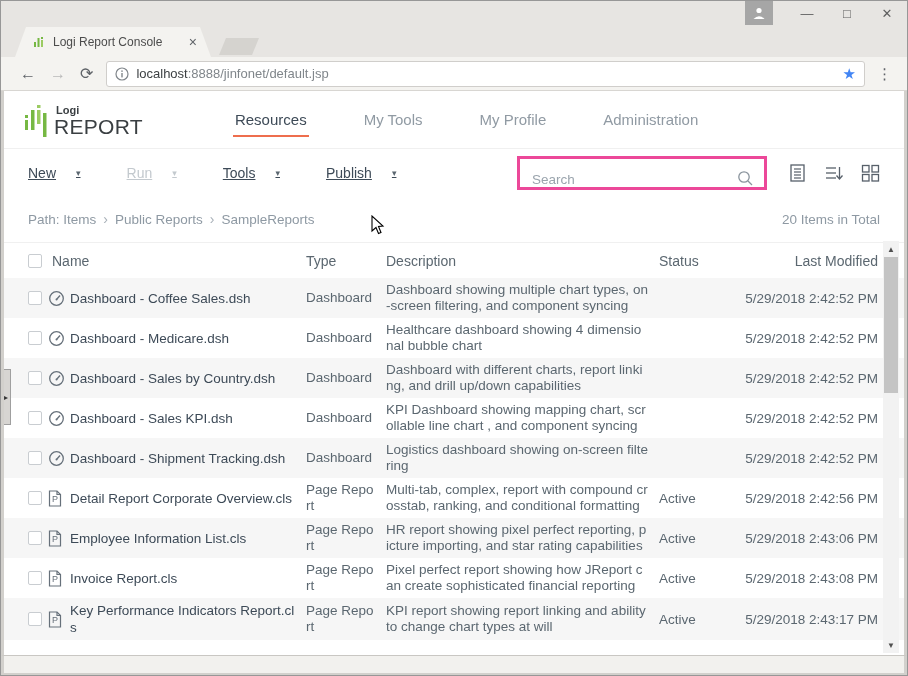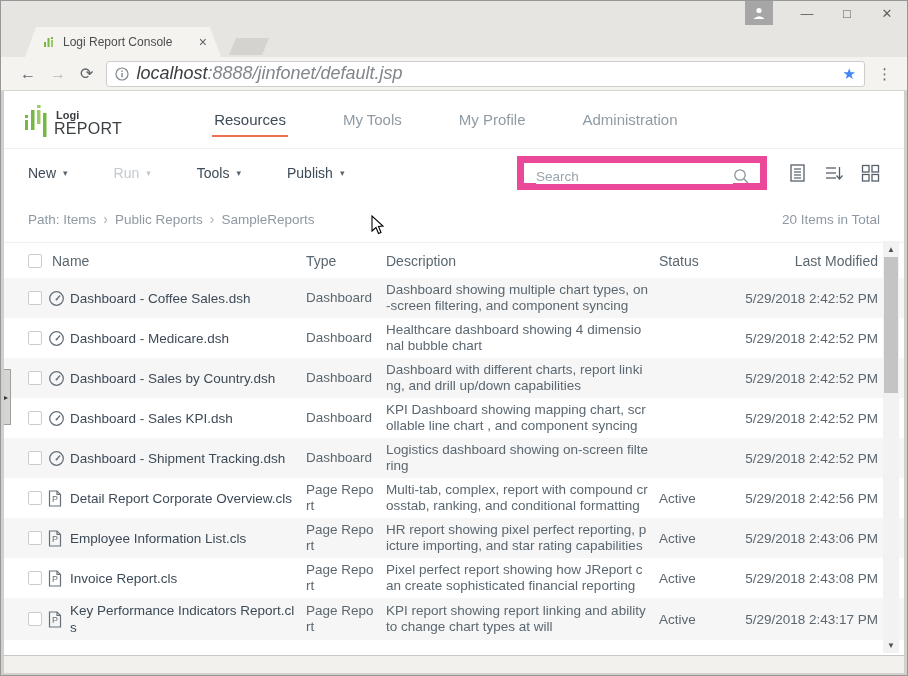--- a/index.html
+++ b/index.html
@@ -4,55 +4,55 @@
 <style>
   * { box-sizing: border-box; margin: 0; padding: 0; }
   html,body { width: 908px; height: 676px; overflow: hidden; background:#fff;
     font-family: "Liberation Sans", sans-serif; }
   .window { width:908px; height:676px; border:1px solid #979797; background:#e7e5e2; display:flex; flex-direction:column; }
 
   
   .titlebar { height:26px; display:flex; justify-content:flex-end; align-items:flex-start; background:#e7e5e2; }
   .profile-btn { width:28px; height:24px; background:#a6a6a6; display:flex; align-items:center; justify-content:center; margin-right:14px; }
   .winbtn { width:40px; height:24px; color:#5f5f5f; font-size:13px; display:flex; align-items:center; justify-content:center; cursor:default; }
-  .tabstrip { height:30px; display:flex; align-items:flex-end; padding-left:24px; background:#e7e5e2; position:relative; }
+  .tabstrip { height:30px; display:flex; align-items:flex-end; padding-left:14px; background:#e7e5e2; position:relative; }
   .tab { width:196px; height:30px; background:#f4f3f0; clip-path:polygon(11px 0%, calc(100% - 11px) 0%, 100% 100%, 0% 100%);
     display:flex; align-items:center; padding:0 14px 0 18px; }
   .tab-title { font-size:12px; color:#4c4c4c; flex:1; white-space:nowrap; overflow:hidden; }
   .tab-close { color:#5f6368; font-size:14px; margin-left:6px; }
   .newtab-stub { width:40px; height:17px; background:#d5d3cf; clip-path:polygon(7px 0, 100% 0, calc(100% - 7px) 100%, 0 100%); margin:0 0 2px 8px; }
   .browser-toolbar { height:34px; background:#f4f3f0; display:flex; align-items:center; padding:0 10px 0 12px; border-bottom:1px solid #d8d6d2; }
   .nav-glyph { font-size:16px; color:#5f6368; margin:0 7px; }
   .nav-glyph.disabled { color:#b9b9b9; }
   .addressbar { flex:1; height:26px; background:#fff; border:1px solid #d0cecb; border-radius:3px; margin:0 8px 0 6px;
     display:flex; align-items:center; padding:0 8px; }
-  .url-text { font-size:18px; margin-left:7px; flex:1;font-style:italic; }
+  .url-text { font-size:13px; margin-left:7px; flex:1; }
   .url-host { color:#3c4043; }
   .url-rest { color:#80868b; }
   .star-icon { color:#4285f4; font-size:15px; }
   .menu-dots { color:#5f6368; font-size:15px; padding:0 4px; letter-spacing:1px; }
 
   
   .page { height:564px; background:#fff; position:relative; overflow:hidden;
     border-left:3px solid #d2d0cc; border-right:3px solid #d2d0cc; }
   .app-header { height:57px; display:flex; align-items:center; padding-left:20px; }
   .logo { display:flex; align-items:flex-end; }
   .logo-text { margin-left:3px; line-height:1; color:#3a3f42; }
   .logo-top { font-size:11px; font-weight:bold; display:block; margin-left:2px; }
-  .logo-bottom { font-size:16px; letter-spacing:0.3px; display:block; }
+  .logo-bottom { font-size:21px; letter-spacing:0.3px; display:block; }
   .nav { display:flex; gap:57px; margin-left:92px; }
   .nav-item { font-size:15px; color:#909aa3; position:relative; cursor:pointer; }
   .nav-item.active { color:#3d4a57; }
   .nav-item.active::after { content:""; position:absolute; left:-2px; right:-2px; bottom:-9px; height:2px; background:#ee6e4d; }
 
   .action-bar { height:48px; display:flex; align-items:center; padding:0 24px; border-top:1px solid #f0f0f0; }
-  .menu { display:flex; align-items:center; gap:7px; font-size:14px; color:#3d4a57; margin-right:46px; cursor:pointer; }
+  .menu { display:flex; align-items:center; gap:20px; font-size:14px; color:#3d4a57; margin-right:46px; cursor:pointer;text-decoration:underline; }
   .menu .caret { font-size:9px; color:#5b6770; }
   .menu.disabled, .menu.disabled .caret { color:#c3c9ce; }
-  .searchbox { margin-left:auto; width:250px; height:34px; border:7px solid #ec4899; display:flex; align-items:center; padding:8px 10px 0 12px; }
+  .searchbox { margin-left:auto; width:250px; height:34px; border:3px solid #ec4899; display:flex; align-items:flex-end; padding:8px 10px 0 12px; }
   .searchbox input { border:none; outline:none; flex:1; font-size:13.5px; color:#3d4a57; font-family:"Liberation Sans",sans-serif; }
   .searchbox input::placeholder { color:#9aa4ad; }
   .view-icons { display:flex; gap:17px; margin-left:21px; }
   .view-icons svg { display:block; }
 
   .crumb-row { height:46px; display:flex; align-items:center; padding:0 24px; font-size:13.5px; color:#8e99a3; }
   .crumb-sep { margin:0 7px; color:#a8b0b8; font-size:14px; }
   .crumb-total { margin-left:auto; }
 
   .thead { height:36px; display:flex; align-items:center; padding-left:24px; font-size:14px; color:#5b6770; border-top:1px solid #f0f0f0; }

